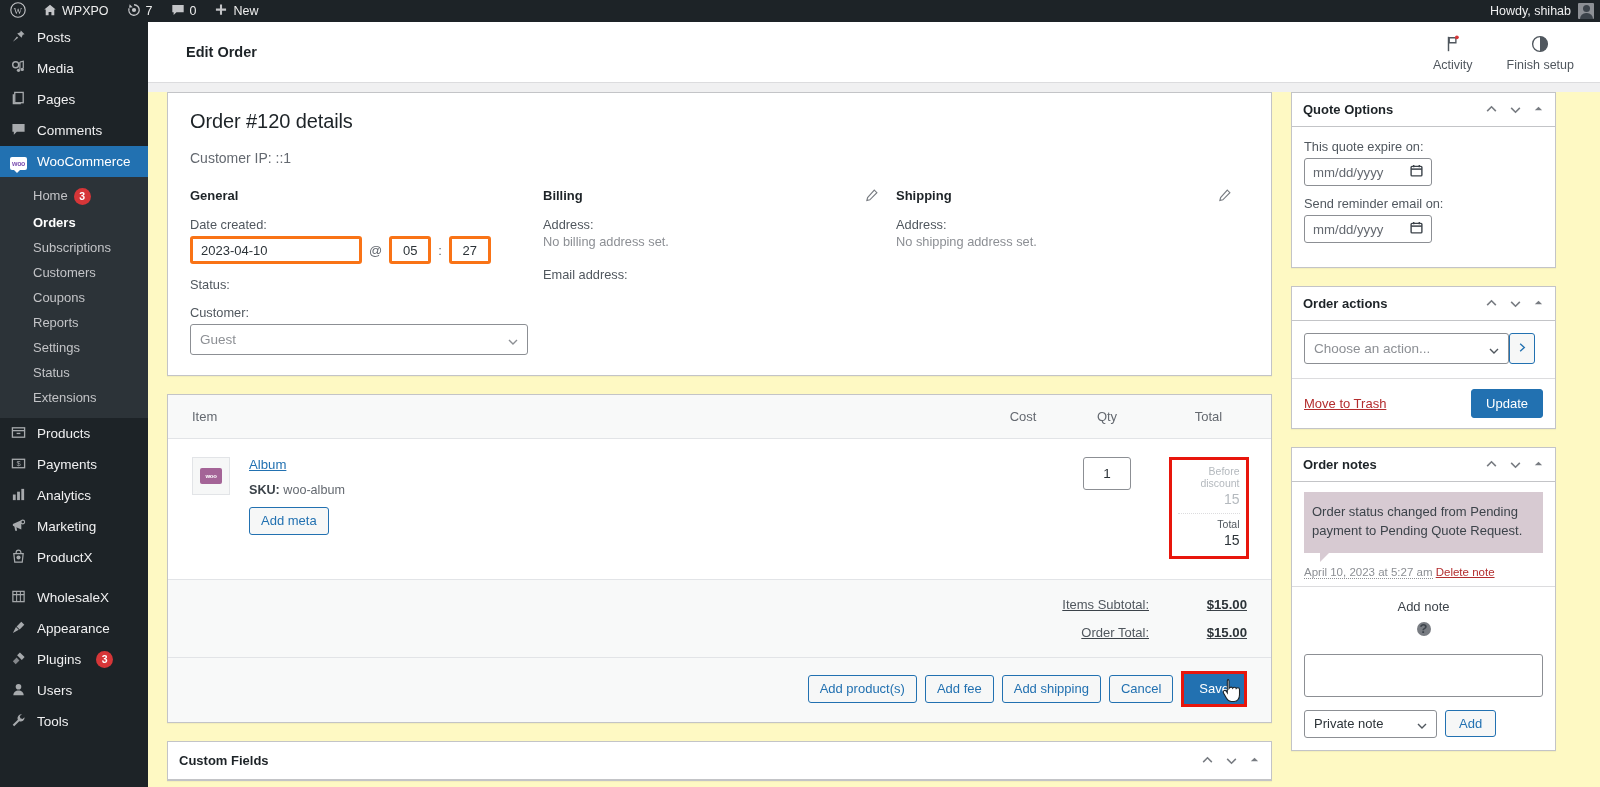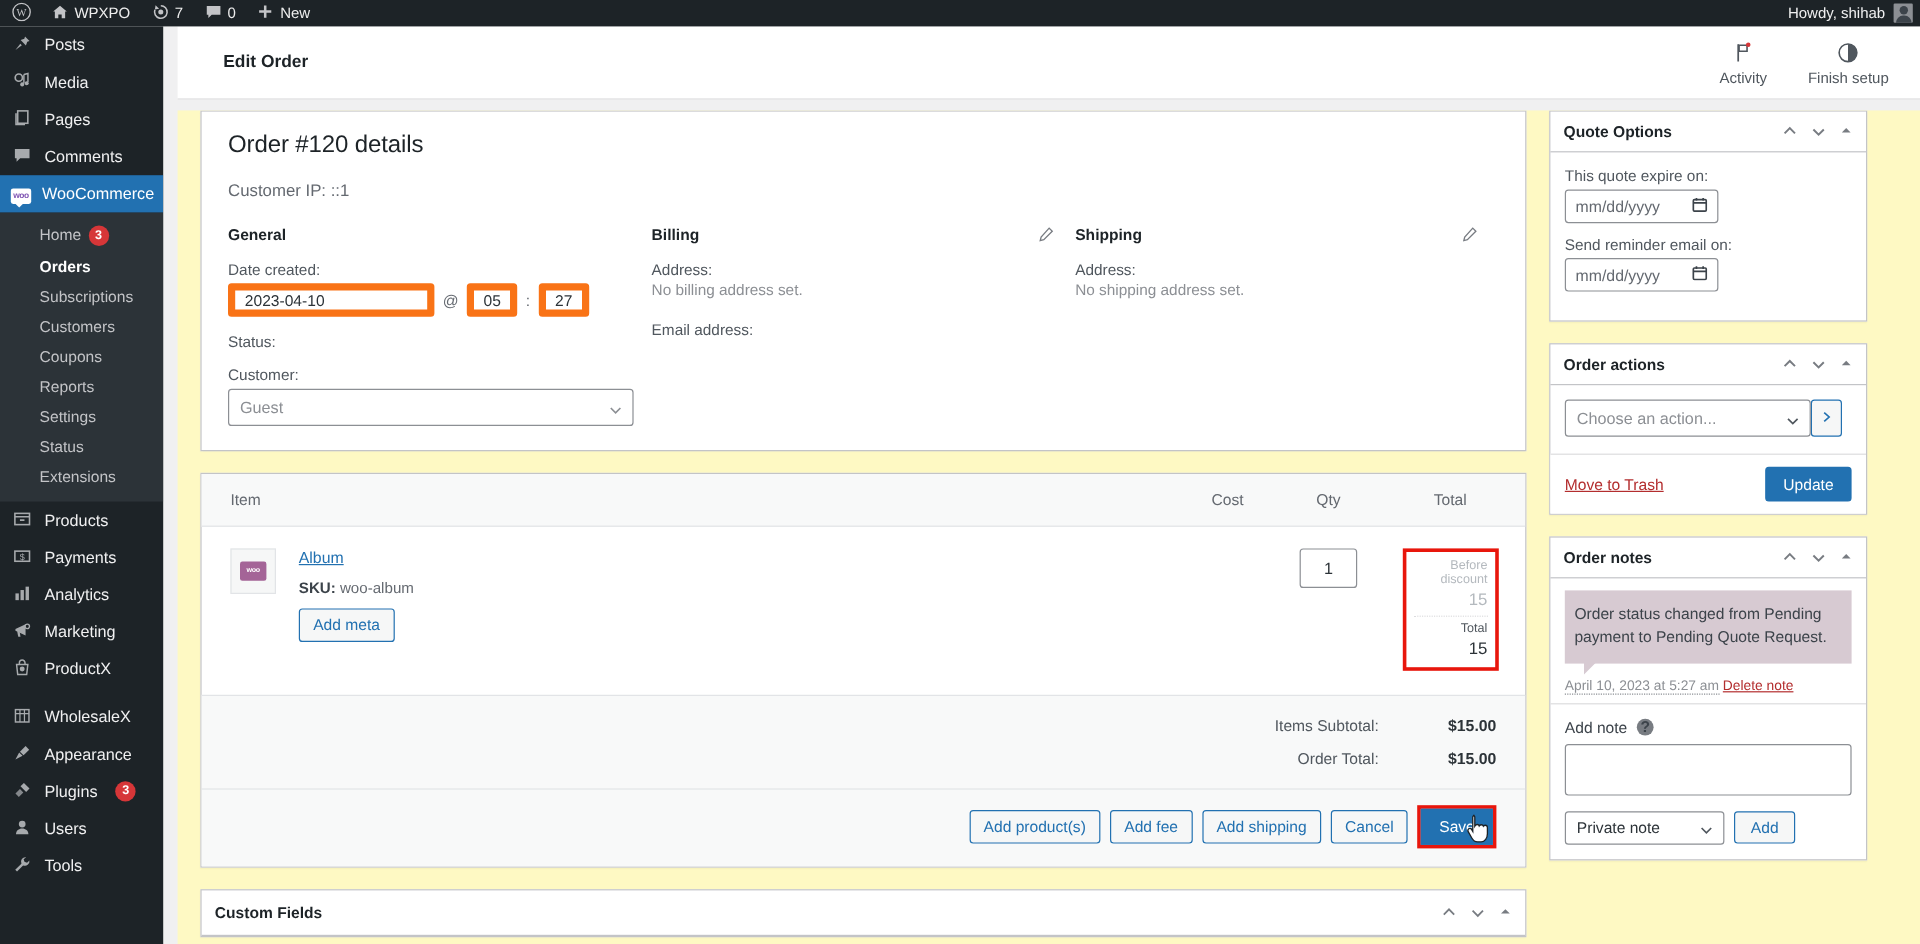--- a/index.html
+++ b/index.html
@@ -36,21 +36,21 @@
     content: ''; position: absolute; left: 4.5px; top: 2px;
     width: 7px; height: 7px; border-radius: 50%; background: #3c434a;
   }
   .avatar::after {
     content: ''; position: absolute; left: 1.5px; top: 10px;
     width: 13px; height: 8px; border-radius: 6px 6px 0 0; background: #3c434a;
   }
 
   
   .adminmenu {
-    position: absolute; top: 22px; left: 0; width: 136px; height: 765px;
+    position: absolute; top: 22px; left: 0; width: 148px; height: 765px;
     background: #1d2327; color: #c3c4c7; font-size: 13.5px;
     z-index: 40; overflow: hidden;
   }
   .menu-row {
     display: flex; align-items: center; gap: 9px;
     height: 31px; padding: 0 10px 0 9px; position: relative;
   }
   .menu-row .mi { width: 19px; text-align: center; font-size: 15px; color: #a7aaad; line-height: 1; }
   .menu-row .mlabel { color: #f0f0f1; }
   .menu-row.current { background: #2271b1; }
@@ -121,21 +121,21 @@
   
   .order-data { padding: 17px 22px 20px 22px; }
   .order-title { font-size: 20px; font-weight: 400; color: #1d2327; letter-spacing: -0.1px; }
   .order-ip { font-size: 14px; color: #646970; margin-top: 17px; }
   .order-cols { display: flex; margin-top: 22px; }
   .ocol { width: 360px; position: relative; }
   .ocol + .ocol { margin-left: 0; }
   .ocol h3 { font-size: 13px; font-weight: 600; color: #1d2327; margin-bottom: 14px; }
   .flabel { display: block; font-size: 12.8px; color: #50575e; margin: 0 0 4px 0; }
   .ftext, .fsel {
-    height: 28px; border: 6px solid #f97316; border-radius: 3px;
+    height: 28px; border: 3px solid #f97316; border-radius: 3px;
     background: #fff; font-size: 13px; color: #2c3338;
     padding: 0 8px; font-family: "Liberation Sans", sans-serif;
   }
   .date-row { display: flex; align-items: center; gap: 7px; }
   .date-row .ftext.date { width: 172px; }
   .date-row .at { color: #646970; font-size: 13px; }
   .date-row .ftext.num { width: 42px; text-align: center; padding: 0 4px; }
   .date-row .colon { color: #646970; }
   .sel-wrap { position: relative; width: 338px; }
   .sel-wrap select {
@@ -202,21 +202,21 @@
   .td-label { font-size: 10.5px; color: #b4b9be; }
   .td-strike { font-size: 14px; color: #b4b9be; margin-top: 2px; }
   .td-div { border-top: 1px dotted #dcdcde; margin: 6px 0 4px 0; }
   .td-label2 { font-size: 10.5px; color: #50575e; }
   .td-val { font-size: 14px; color: #2c3338; margin-top: 2px; }
 
   .totals-area {
     border-top: 1px solid #e2e4e7; background: #f8f9f9;
     padding: 17px 24px 17px 0;
   }
-  .total-line { display: flex; justify-content: flex-end; align-items: center; margin-bottom: 13px; }
+  .total-line { display: flex; justify-content: flex-end; align-items: center; margin-bottom: 13px; text-decoration: underline; }
   .total-line:last-child { margin-bottom: 0; }
   .tl-label { font-size: 13px; color: #50575e; width: 130px; text-align: right; }
   .tl-value { font-size: 13.2px; color: #2c3338; font-weight: bold; width: 98px; text-align: right; }
 
   .actions-bar {
     border-top: 1px solid #e2e4e7; background: #f8f9f9;
     padding: 13px 24px 15px 0; display: flex; justify-content: flex-end; gap: 8px;
     align-items: center;
   }
   .save-wrap { border: 3px solid #e8160c; padding: 0; display: inline-block; line-height: 0; }
@@ -256,21 +256,21 @@
   }
   .note-bubble::after {
     content: ''; position: absolute; left: 16px; bottom: -9px;
     border: 10px solid transparent; border-top-color: #d7cad2; border-bottom: 0;
     border-left-width: 0;
   }
   .note-meta { font-size: 11.5px; color: #8c8f94; margin-top: 13px; }
   .note-meta .dd { border-bottom: 1px dotted #8c8f94; }
   .note-meta a { color: #b32d2e; text-decoration: underline; }
   .addnote-wrap { border-top: 1px solid #dcdcde; padding: 12px; }
-  .addnote-head { display: flex; align-items: center; gap: 8px; margin-bottom: 6px; }
+  .addnote-head { display: flex; align-items: center; gap: 8px; margin-bottom: 18px; flex-direction: column; }
   .addnote-head span { font-size: 13px; color: #3c434a; }
   .help-ico {
     width: 14px; height: 14px; border-radius: 50%; background: #787c82;
     color: #fff; font-size: 10px; line-height: 14px; text-align: center;
     font-weight: bold;
   }
   .note-textarea {
     width: 100%; height: 43px; border: 1px solid #8c8f94; border-radius: 3px;
     background: #fff; resize: none;
     font-family: "Liberation Sans", sans-serif; font-size: 13px; padding: 5px 7px;

